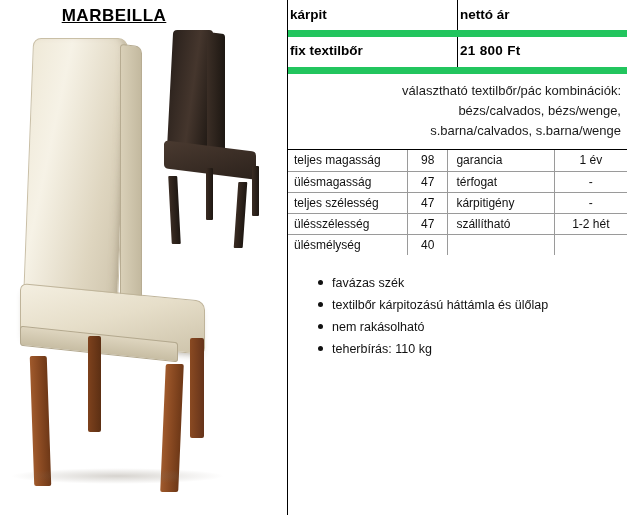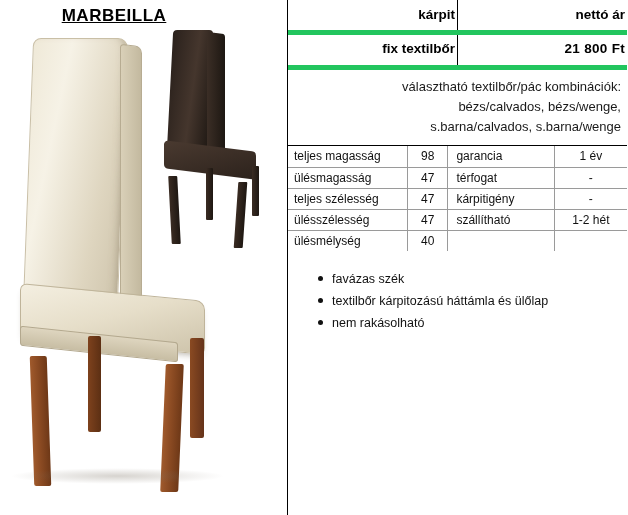--- a/index.html
+++ b/index.html
@@ -183,22 +183,22 @@
     height: 515px;
     flex: 0 0 339px;
   }
 
   .price-head {
     width: 100%;
     border-collapse: collapse;
     table-layout: fixed;
   }
   .price-head td {
-    border-bottom: 5px solid #22c55e;
-    text-align: right;
+    border-bottom: 7px solid #22c55e;
+    text-align: left;
     font-size: 13.5px;
     font-weight: bold;
     padding: 7px 2px 8px 2px;
     color: #000000;
   }
   .price-head td.divider { border-right: 1px solid #000000; }
   .price-head tr.row2 td { padding: 6px 2px 9px 2px; }
   .price-value {
     color: #1a3fb5;
     font-size: 18px;
@@ -353,16 +353,17 @@
         <td class="blankcell"></td>
         <td class="blank"></td>
       </tr>
     </tbody>
       </table>
 
     <ul class="features">
       <li>favázas szék</li>
       <li>textilbőr kárpitozású háttámla és ülőlap</li>
       <li>nem rakásolható</li>
+      <li>teherbírás: 110 kg</li>
     </ul>
 
   </div>
 </div>
 
 </body></html>

